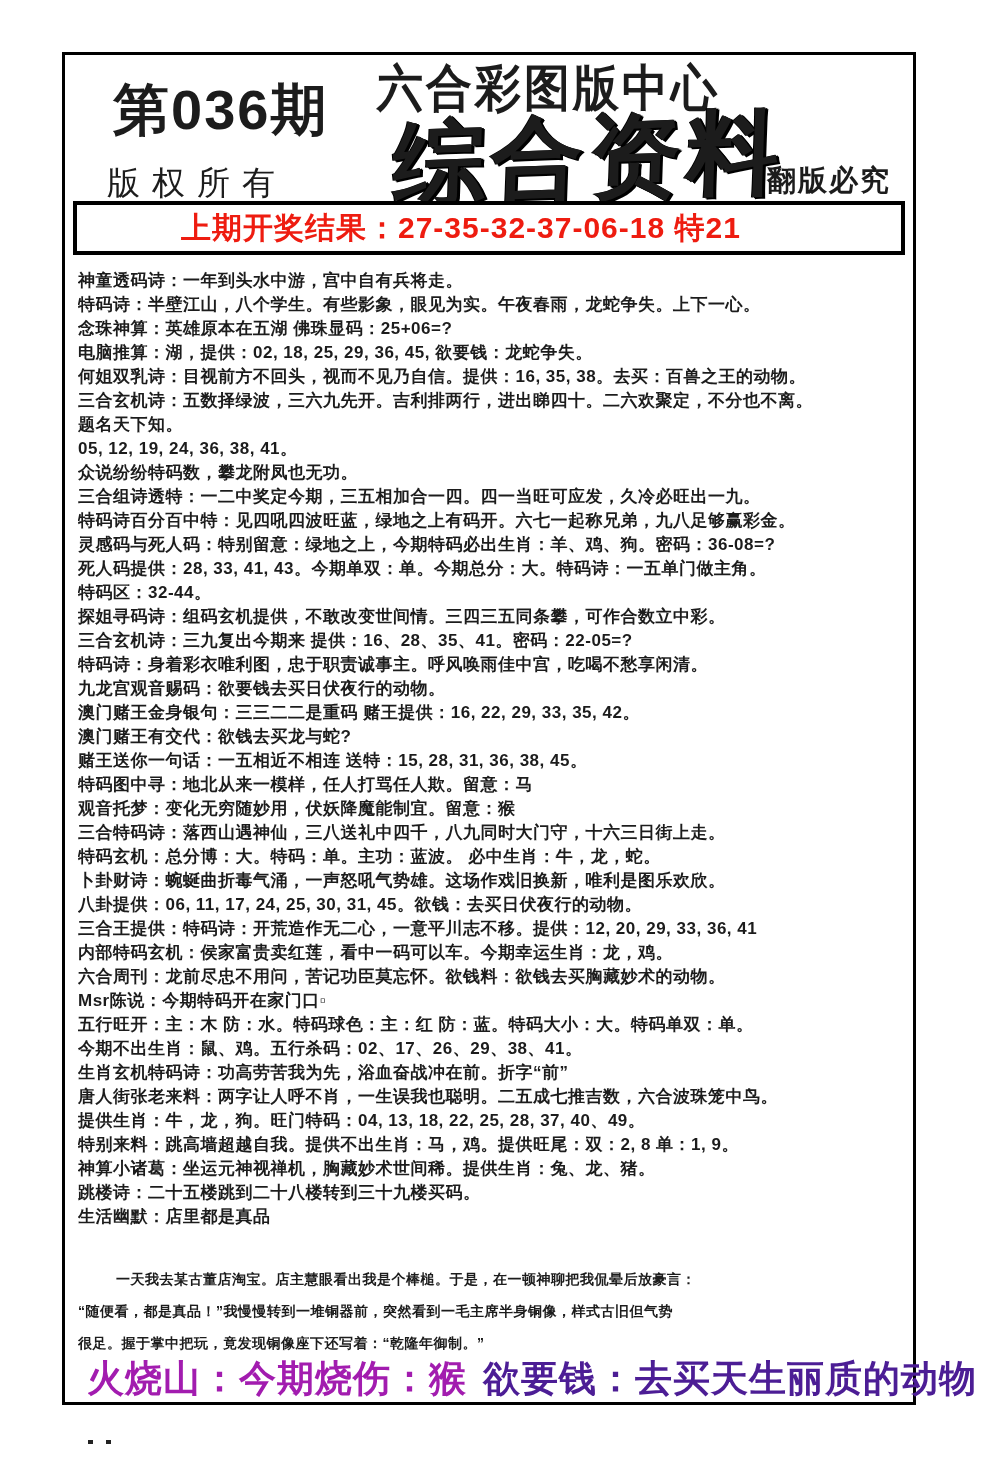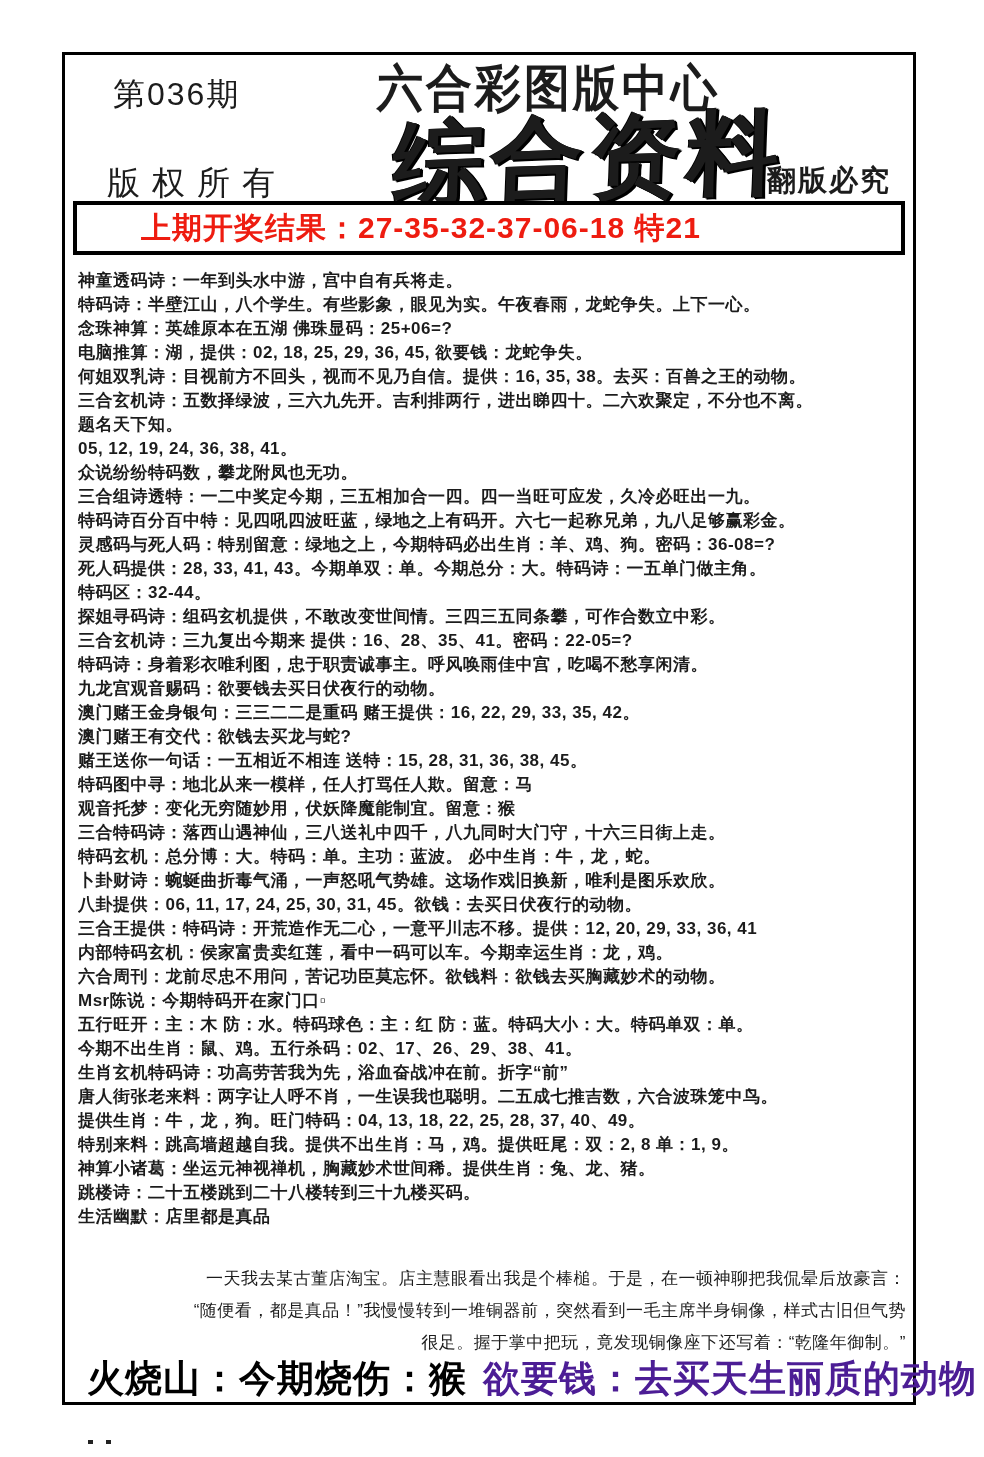--- a/index.html
+++ b/index.html
@@ -6,46 +6,46 @@
   body{
     width:984px;height:1457px;position:relative;background:#ffffff;
     font-family:"Liberation Sans","DejaVu Sans",sans-serif;color:#1c1c1c;
     overflow:hidden;
   }
   .page{
     position:absolute;left:62px;top:52px;width:848px;height:1347px;
     border:3px solid #000;background:#fff;
   }
   
-  .issue{position:absolute;left:48px;top:18px;font-size:32px;font-weight:400;letter-spacing:2px;}
+  .issue{position:absolute;left:48px;top:18px;font-size:56px;font-weight:700;letter-spacing:2px;}
   .title{position:absolute;left:312px;top:0px;font-size:46px;font-weight:900;letter-spacing:3px;transform:scaleY(1.08);transform-origin:top left;white-space:nowrap;}
   .subtitle{
     position:absolute;left:330px;top:48px;font-size:92px;font-weight:900;letter-spacing:6px;
     transform:rotate(-2deg) skewX(-4deg);transform-origin:top left;white-space:nowrap;
     text-shadow:2px 1px 0 #000,3px 2px 0 #000,-1px 0 0 #000;
   }
   .copy-left{position:absolute;left:42px;top:106px;font-size:33px;font-weight:400;letter-spacing:12px;white-space:nowrap;}
   .copy-right{position:absolute;left:702px;top:106px;font-size:29px;font-weight:900;letter-spacing:2px;white-space:nowrap;}
   
   .result-box{
     position:absolute;left:8px;top:146px;width:824px;height:46px;
     border:4px solid #000;display:flex;align-items:center;background:#fff;
   }
-  .result-text{padding-left:64px;font-size:30px;font-weight:700;letter-spacing:1px;white-space:nowrap;}
+  .result-text{padding-left:104px;font-size:30px;font-weight:700;letter-spacing:1px;white-space:nowrap;}
   
   .body-lines{position:absolute;left:13px;top:214px;width:828px;}
   .body-lines .line{
     height:24px;line-height:24px;font-size:17px;font-weight:700;
     white-space:nowrap;overflow:hidden;letter-spacing:0.5px;
   }
   
   .story{position:absolute;left:13px;top:1208px;width:828px;}
   .story .story-line{
-    height:32px;line-height:32px;font-size:17px;font-weight:400;
-    white-space:nowrap;overflow:hidden;letter-spacing:0.5px;text-align:right;
+    height:32px;line-height:32px;font-size:14px;font-weight:700;
+    white-space:nowrap;overflow:hidden;letter-spacing:0.5px;
   }
   .story .story-line:first-child{padding-left:38px;}
   
   .footer-banner{
     position:absolute;left:0px;top:1300px;width:848px;height:47px;
     display:flex;align-items:center;background:#fff;white-space:nowrap;
   }
   .footer-red{padding-left:22px;font-size:37px;font-weight:900;letter-spacing:1px;}
   .footer-green{padding-left:16px;font-size:37px;font-weight:900;letter-spacing:1px;}
   
@@ -110,19 +110,19 @@
       <div class="line">生活幽默：店里都是真品</div>
     </div>
 
   <div class="story">
       <div class="story-line">一天我去某古董店淘宝。店主慧眼看出我是个棒槌。于是，在一顿神聊把我侃晕后放豪言：</div>
       <div class="story-line">“随便看，都是真品！”我慢慢转到一堆铜器前，突然看到一毛主席半身铜像，样式古旧但气势</div>
       <div class="story-line">很足。握于掌中把玩，竟发现铜像座下还写着：“乾隆年御制。”</div>
     </div>
 
   <div class="footer-banner">
-    <span class="footer-red" style="color: #000000;">火烧山：今期烧伤：猴</span>
+    <span class="footer-red" style="color: #a21caf;">火烧山：今期烧伤：猴</span>
     <span class="footer-green" style="color: #4c1d95;">欲要钱：去买天生丽质的动物</span>
   </div>
 
 </div>
 
 <div class="dots"><i></i><i></i></div>
 
 </body></html>

